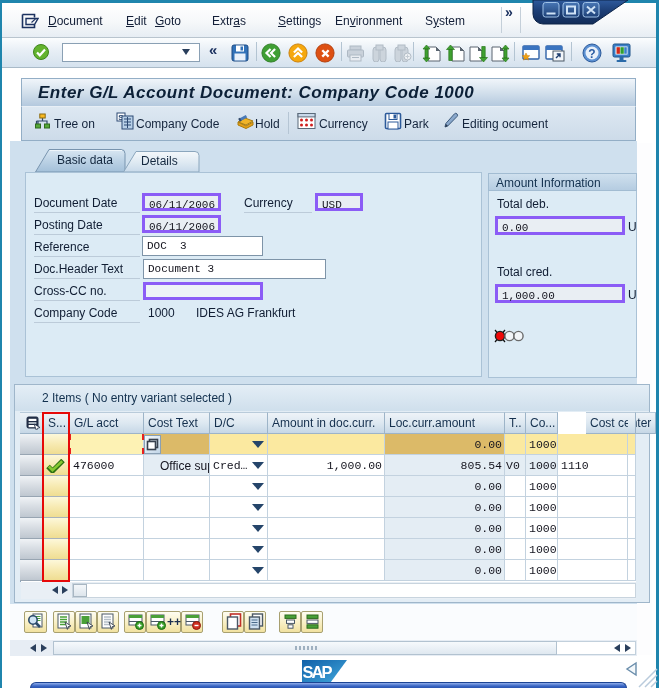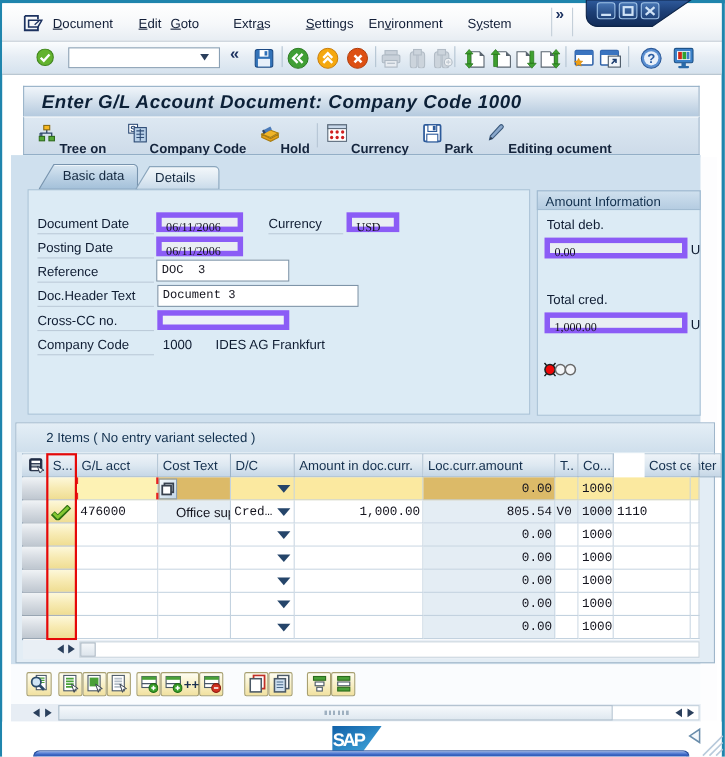--- a/index.html
+++ b/index.html
@@ -21,36 +21,36 @@
     background:linear-gradient(#fbfdfe,#e7eef5 45%,#d5e2ee);border-bottom:1px solid #a9bac8;}
   .tsep{position:absolute;top:5px;width:1px;height:19px;background:#b3c4d2;}
   
   #titlebar{left:21px;top:78px;width:615px;height:28px;
     background:linear-gradient(#f0f5fa,#d3e0ec 50%,#b4c9de);
     border:1px solid #93aec6;border-bottom:none;box-sizing:border-box;}
   #titletext{left:38px;top:83px;font-size:17px;letter-spacing:0.5px;font-weight:bold;font-style:italic;color:#0c2037;}
   #appbar{left:21px;top:106px;width:615px;height:35px;
     background:linear-gradient(#dde8f2,#cddbe9);
     border:1px solid #93aec6;border-top:1px solid #e8eff6;box-sizing:border-box;}
-  .ab-txt{position:absolute;top:128px;font-size:12px;color:#14243c;font-weight:bold;}
+  .ab-txt{position:absolute;top:117px;font-size:12px;color:#14243c;}
   
   #screen{left:10px;top:141px;width:627px;height:463px;background:#cfe0ee;}
   #whitezone{left:10px;top:604px;width:627px;height:84px;background:#fafcfe;}
   #vsbar{left:637px;top:143px;width:15px;height:512px;background:#fdfdfe;}
   
   .tab{position:absolute;font-size:12px;color:#14283f;}
   #tabpanel{left:25px;top:172px;width:457px;height:205px;background:#dcebf5;
     border:1px solid #aac2d6;box-sizing:border-box;}
   #amtpanel{left:488px;top:173px;width:149px;height:205px;background:#dcebf5;
     border:1px solid #aac2d6;box-sizing:border-box;}
   #amthdr{left:488px;top:173px;width:149px;height:18px;
     background:linear-gradient(#cfe0ee,#b5cce1);border:1px solid #a2bcd2;box-sizing:border-box;}
   .fld{position:absolute;box-sizing:border-box;font-family:"Liberation Mono",monospace;
     font-size:11px;color:#14141e;padding:3px 0 0 4px;white-space:pre;}
-  .fld-ro{background:#e9eef3;border:5px solid #8b5cf6;font-family:Liberation Serif, serif;}
+  .fld-ro{background:#e9eef3;border:3px solid #8b5cf6;}
   .fld-rw{background:#ffffff;border:1px solid #7e94a8;}
   .lblline{position:absolute;height:1px;background:#bccbd9;}
   
   #itemspanel{left:14px;top:384px;width:636px;height:219px;background:#e3edf5;
     border:1px solid #9fb6ca;box-sizing:border-box;}
   #itemsbar{left:15px;top:385px;width:634px;height:26px;
     background:linear-gradient(#e4eef6,#cfdfec);}
   .gh{position:absolute;top:412px;height:22px;box-sizing:border-box;
     background:linear-gradient(#eef3f8,#dde8f1 50%,#c6d7e6);
     border-right:1px solid #9db4c8;border-bottom:1px solid #9db4c8;border-top:1px solid #b9cbda;

